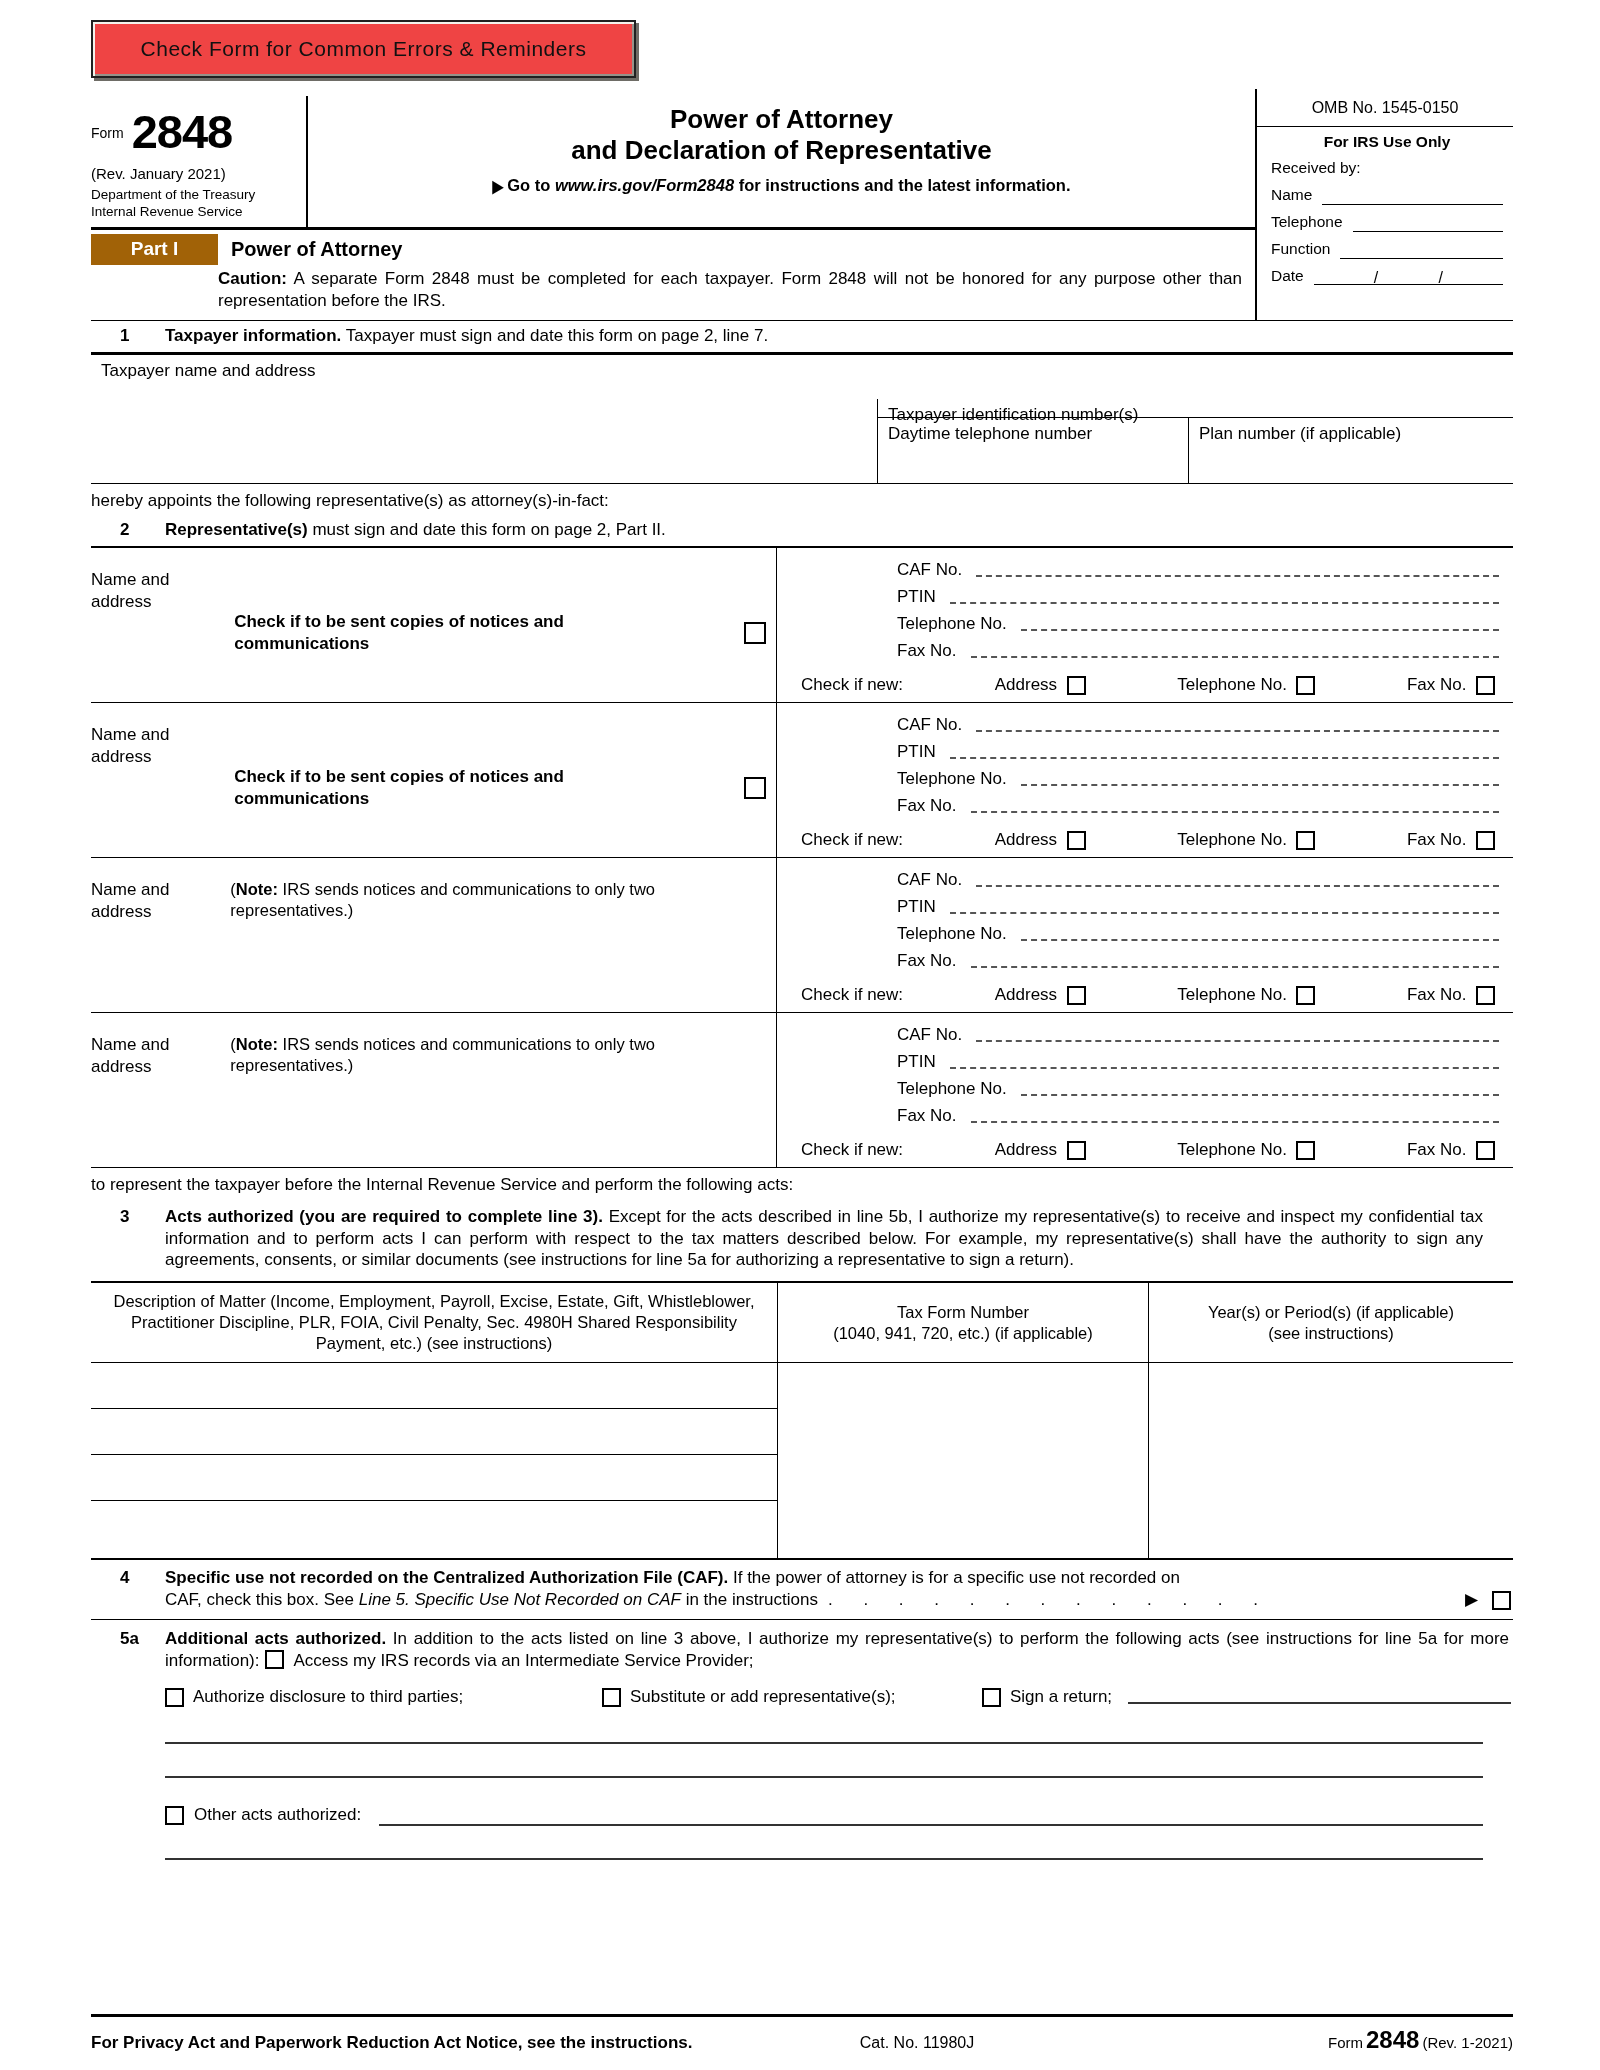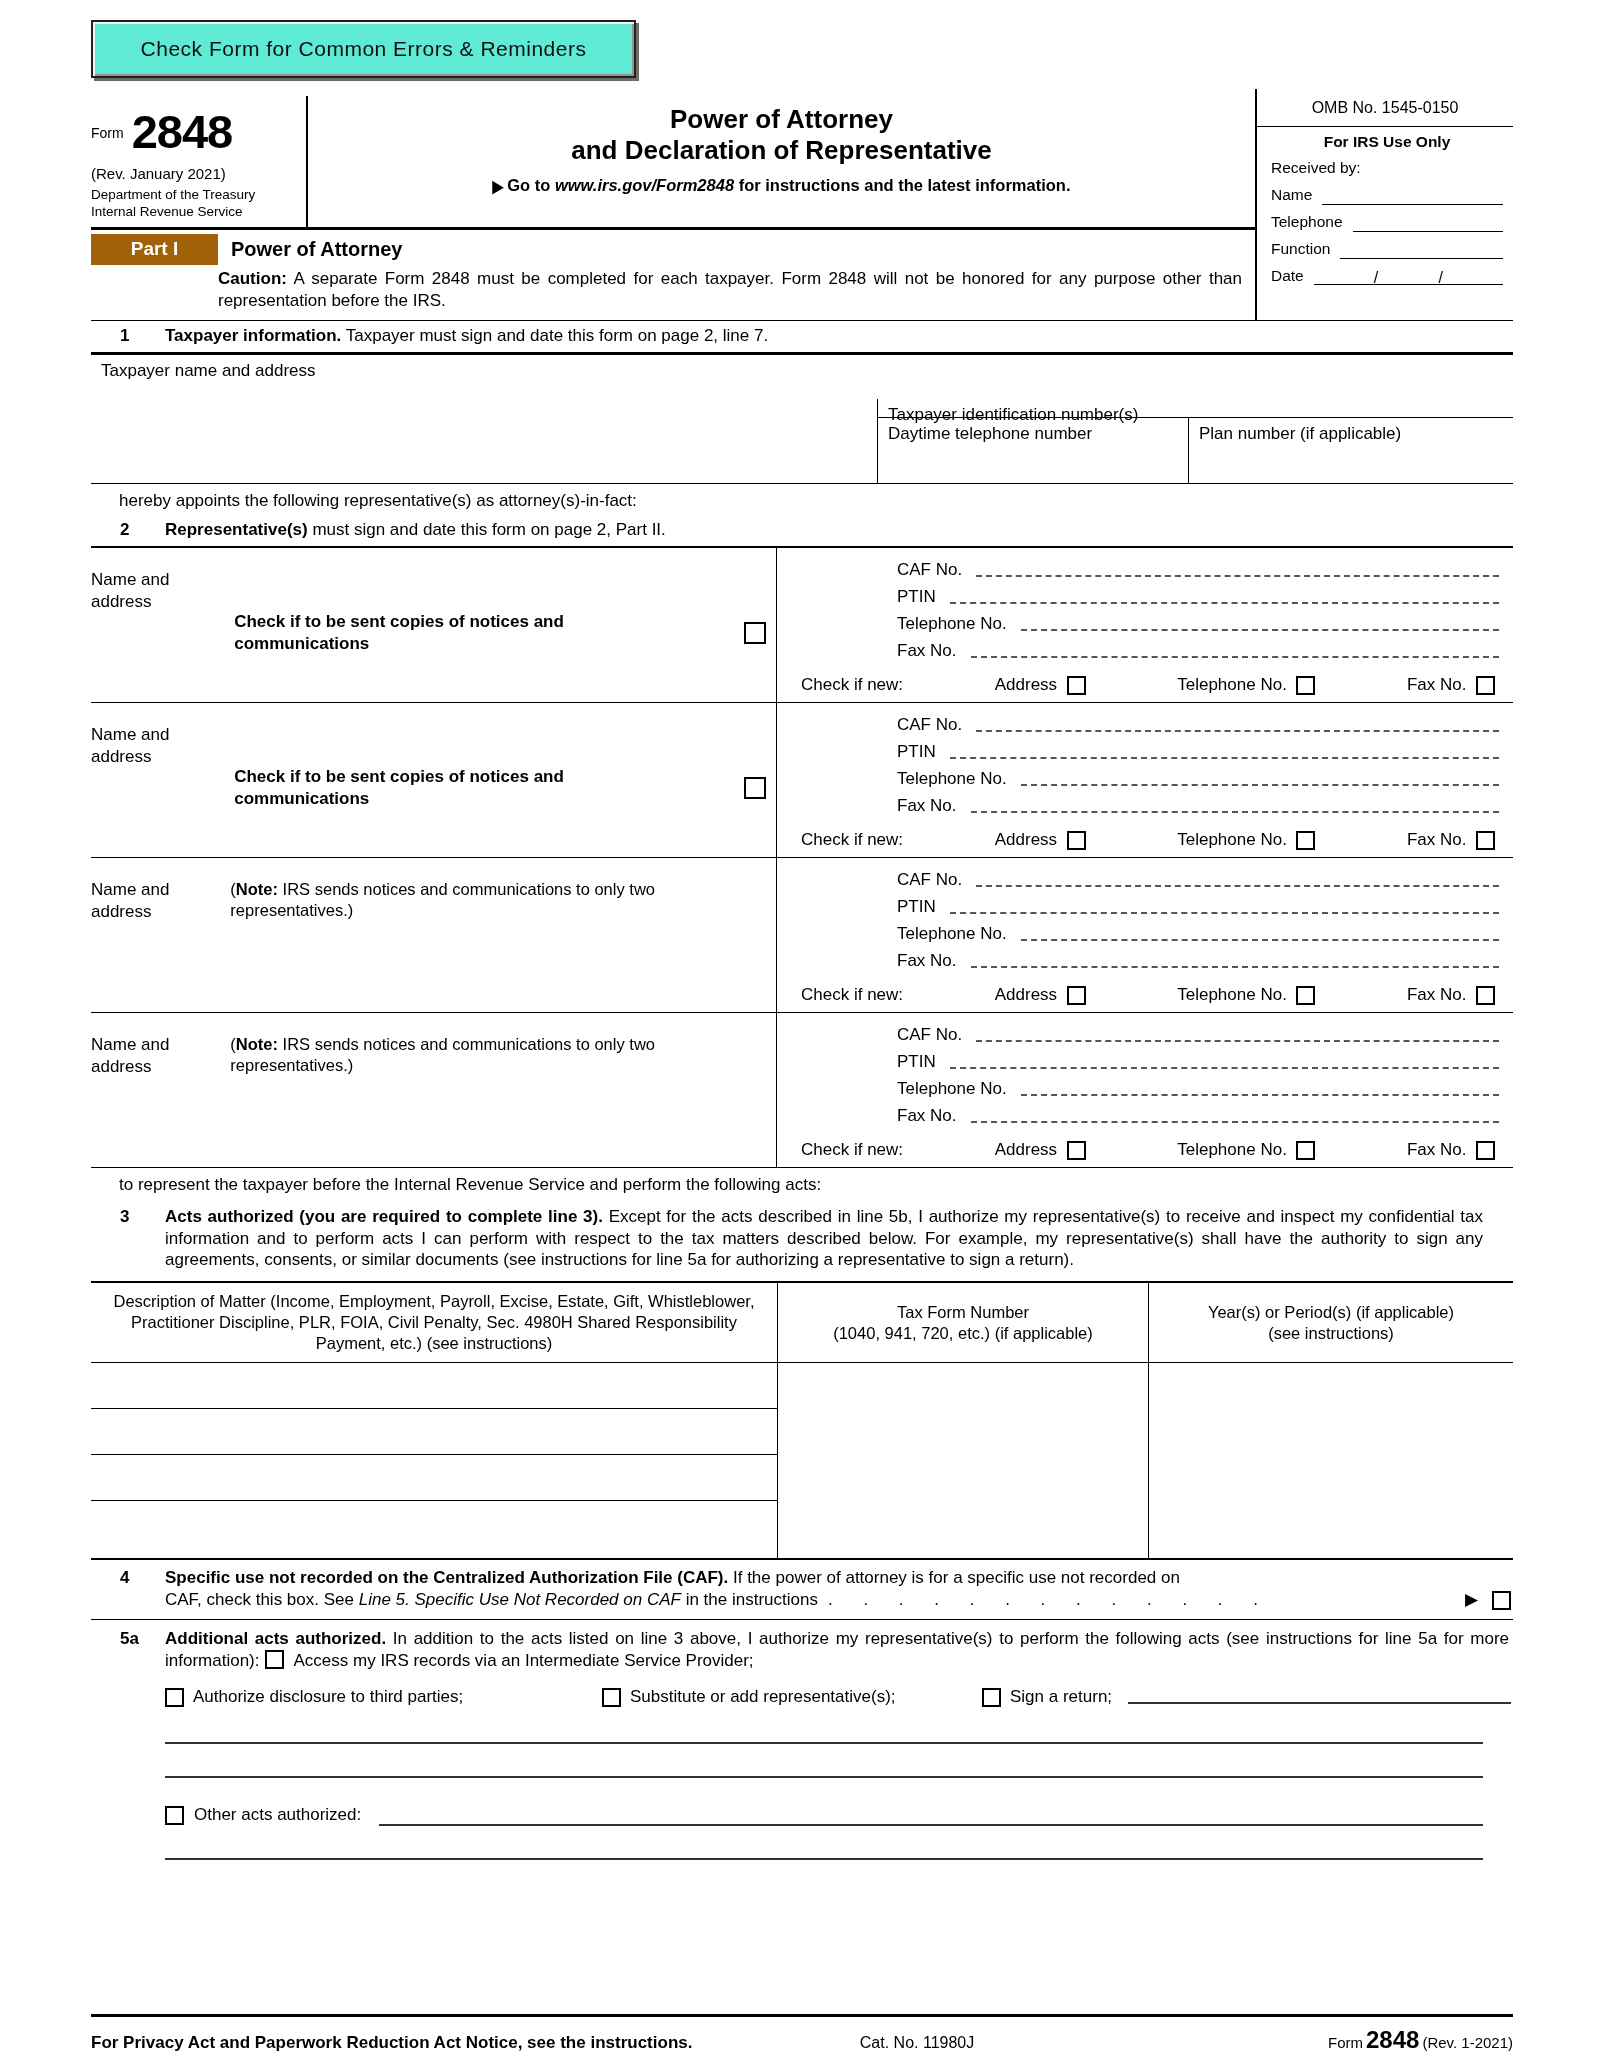--- a/index.html
+++ b/index.html
@@ -7,21 +7,21 @@
   body {
     width:1600px; height:2070px; overflow:hidden;
     font-family:"Liberation Sans", sans-serif;
     color:#000; font-size:17px; line-height:1.28;
   }
   .page { width:1600px; height:2070px; padding:20px 87px 14px 91px; display:flex; flex-direction:column; }
 
   
   .check-btn {
     width:545px; height:58px; margin-bottom:18px;
-    background:#5eead4; border:2px solid #202020;
+    background:#ef4444; border:2px solid #202020;
     box-shadow: inset 2px 2px 0 #f4f2ec, inset -2px -2px 0 #96938a, 3px 3px 0 #6e6c66;
     font-size:21px; letter-spacing:.5px; color:#111;
     display:flex; align-items:center; justify-content:center; cursor:pointer;
     font-family:"Liberation Sans", sans-serif;
   }
 
   
   .top-region { display:flex; }
   .left-stack { width:1164px; }
   .header-row { display:flex; border-bottom:3px solid #000; min-height:120px; }
@@ -56,21 +56,21 @@
   .ln-bot { border-bottom:2px solid #000; }
 
   
   .tp-table { display:grid; grid-template-columns:786px 311px 325px; grid-template-rows:62px 66px; border-top:3px solid #000; border-bottom:1.5px solid #000; }
   .tp-cell { padding:5px 10px; }
   .tp-name { grid-row:1 / span 2; }
   .tp-tin { grid-column:2 / span 2; border-left:1.5px solid #000;margin-top:44px; }
   .tp-phone { border-left:1.5px solid #000; border-top:1.5px solid #000; }
   .tp-plan { border-left:1.5px solid #000; border-top:1.5px solid #000; }
 
-  .plain-row { padding:6px 0 4px 0;margin-left:28px; }
+  .plain-row { padding:6px 0 4px 0; }
 
   
   .rep-block { display:grid; grid-template-columns:686px 736px; border-bottom:1.5px solid #000; height:155px; }
   .rep-left { border-right:1.5px solid #000; padding:21px 10px 6px 0; display:flex; flex-direction:row; justify-content:flex-end; }
   .copies-row { display:flex; align-items:center; font-weight:bold; }
   .note-row { font-size:16.5px; }
   .rep-right { padding:6px 10px 4px 0; display:flex; flex-direction:column; }
   .rr-row { display:flex; align-items:flex-end; height:27px; padding-left:120px; }
   .dashfill { flex:1; border-bottom:2px dashed #555; height:14px; margin:0 4px 4px 14px; }
   .checknew-row { display:flex; align-items:center; margin-top:auto; padding:2px 8px 2px 24px; justify-content:space-between; }

